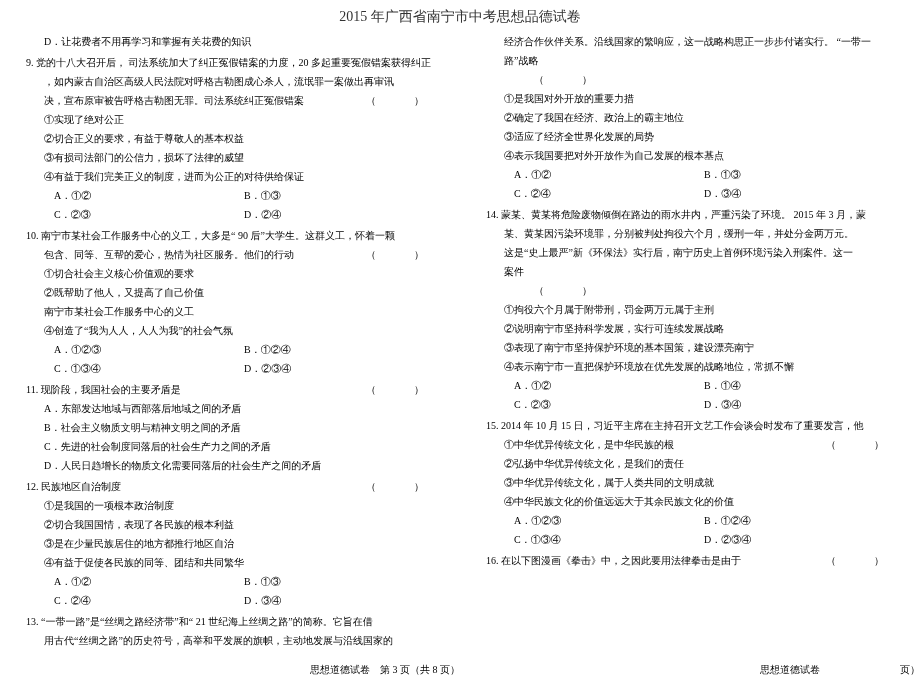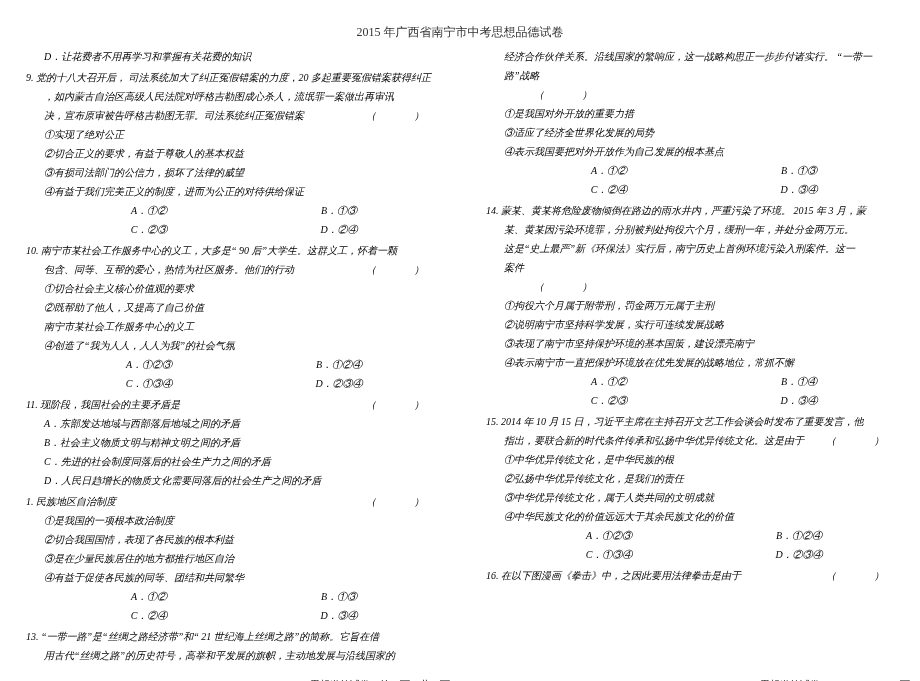--- a/index.html
+++ b/index.html
@@ -7,38 +7,38 @@
       font-family: "SimSun", "宋体", serif;
       font-size: 10px;
       background: #fff;
       width: 920px;
       height: 681px;
       overflow: hidden;
       color: #000;
     }
     .page-header {
       text-align: center;
-      font-size: 12px;
-      padding: 24px 0 6px;
+      font-size: 14px;
+      padding: 8px 0 6px;
       color: #333;
     }
     .columns {
       display: flex;
       width: 100%;
       height: calc(100% - 50px);
     }
     .col {
       width: 50%;
       padding: 0 26px;
       line-height: 1.9;
     }
-    .q-item { margin-bottom: 2px; font-style: italic; }
+    .q-item { margin-bottom: 2px; }
     .indent { padding-left: 18px; }
     .opts2 { display: flex; padding-left: 28px; }
-    .opts2 span { width: 220px; text-align: center; }
+    .opts2 span { width: 220px; }
     .paren {
       display: inline-block;
       float: right;
       margin-right: 4px;
       letter-spacing: 6px;
     }
     .footers { display: flex; }
     .footers > div { width: 50%; text-align: right; font-size: 10px; }
   </style>
 </head>
@@ -98,21 +98,21 @@
         <span class="paren">（　　）</span>
       </div>
       <div class="indent">A．东部发达地域与西部落后地域之间的矛盾</div>
       <div class="indent">B．社会主义物质文明与精神文明之间的矛盾</div>
       <div class="indent">C．先进的社会制度同落后的社会生产力之间的矛盾</div>
       <div class="indent">D．人民日趋增长的物质文化需要同落后的社会生产之间的矛盾</div>
     </div>
 
     <div class="q-item">
       <div>
-        <span>1. 民族地区自治制度</span>
+        <span>12. 民族地区自治制度</span>
         <span class="paren">（　　）</span>
       </div>
       <div class="indent">①是我国的一项根本政治制度</div>
       <div class="indent">②切合我国国情，表现了各民族的根本利益</div>
       <div class="indent">③是在少量民族居住的地方都推行地区自治</div>
       <div class="indent">④有益于促使各民族的同等、团结和共同繁华</div>
       <div class="opts2">
         <span>A．①②</span>
         <span>B．①③</span>
       </div>
@@ -130,20 +130,21 @@
 
   <div class="col">
 
     <div class="q-item">
       <div class="indent">经济合作伙伴关系。沿线国家的繁响应，这一战略构思正一步步付诸实行。       “一带一</div>
       <div class="indent">路”战略</div>
       <div class="indent">
         <span class="paren" style="float:none; margin-left:30px;">（　　）</span>
       </div>
       <div class="indent">①是我国对外开放的重要力措</div>
+      <div class="indent">②确定了我国在经济、政治上的霸主地位</div>
       <div class="indent">③适应了经济全世界化发展的局势</div>
       <div class="indent">④表示我国要把对外开放作为自己发展的根本基点</div>
       <div class="opts2">
         <span>A．①②</span>
         <span>B．①③</span>
       </div>
       <div class="opts2">
         <span>C．②④</span>
         <span>D．③④</span>
       </div>
@@ -167,21 +168,20 @@
       </div>
       <div class="opts2">
         <span>C．②③</span>
         <span>D．③④</span>
       </div>
     </div>
 
     <div class="q-item">
       <div>15. 2014 年 10 月 15 日，习近平主席在主持召开文艺工作会谈会时发布了重要发言，他</div>
       <div class="indent">
-        <span>指出，要联合新的时代条件传承和弘扬中华优异传统文化。这是由于</span>
         <span class="paren">（　　）</span>
       </div>
       <div class="indent">①中华优异传统文化，是中华民族的根</div>
       <div class="indent">②弘扬中华优异传统文化，是我们的责任</div>
       <div class="indent">③中华优异传统文化，属于人类共同的文明成就</div>
       <div class="indent">④中华民族文化的价值远远大于其余民族文化的价值</div>
       <div class="opts2">
         <span>A．①②③</span>
         <span>B．①②④</span>
       </div>

